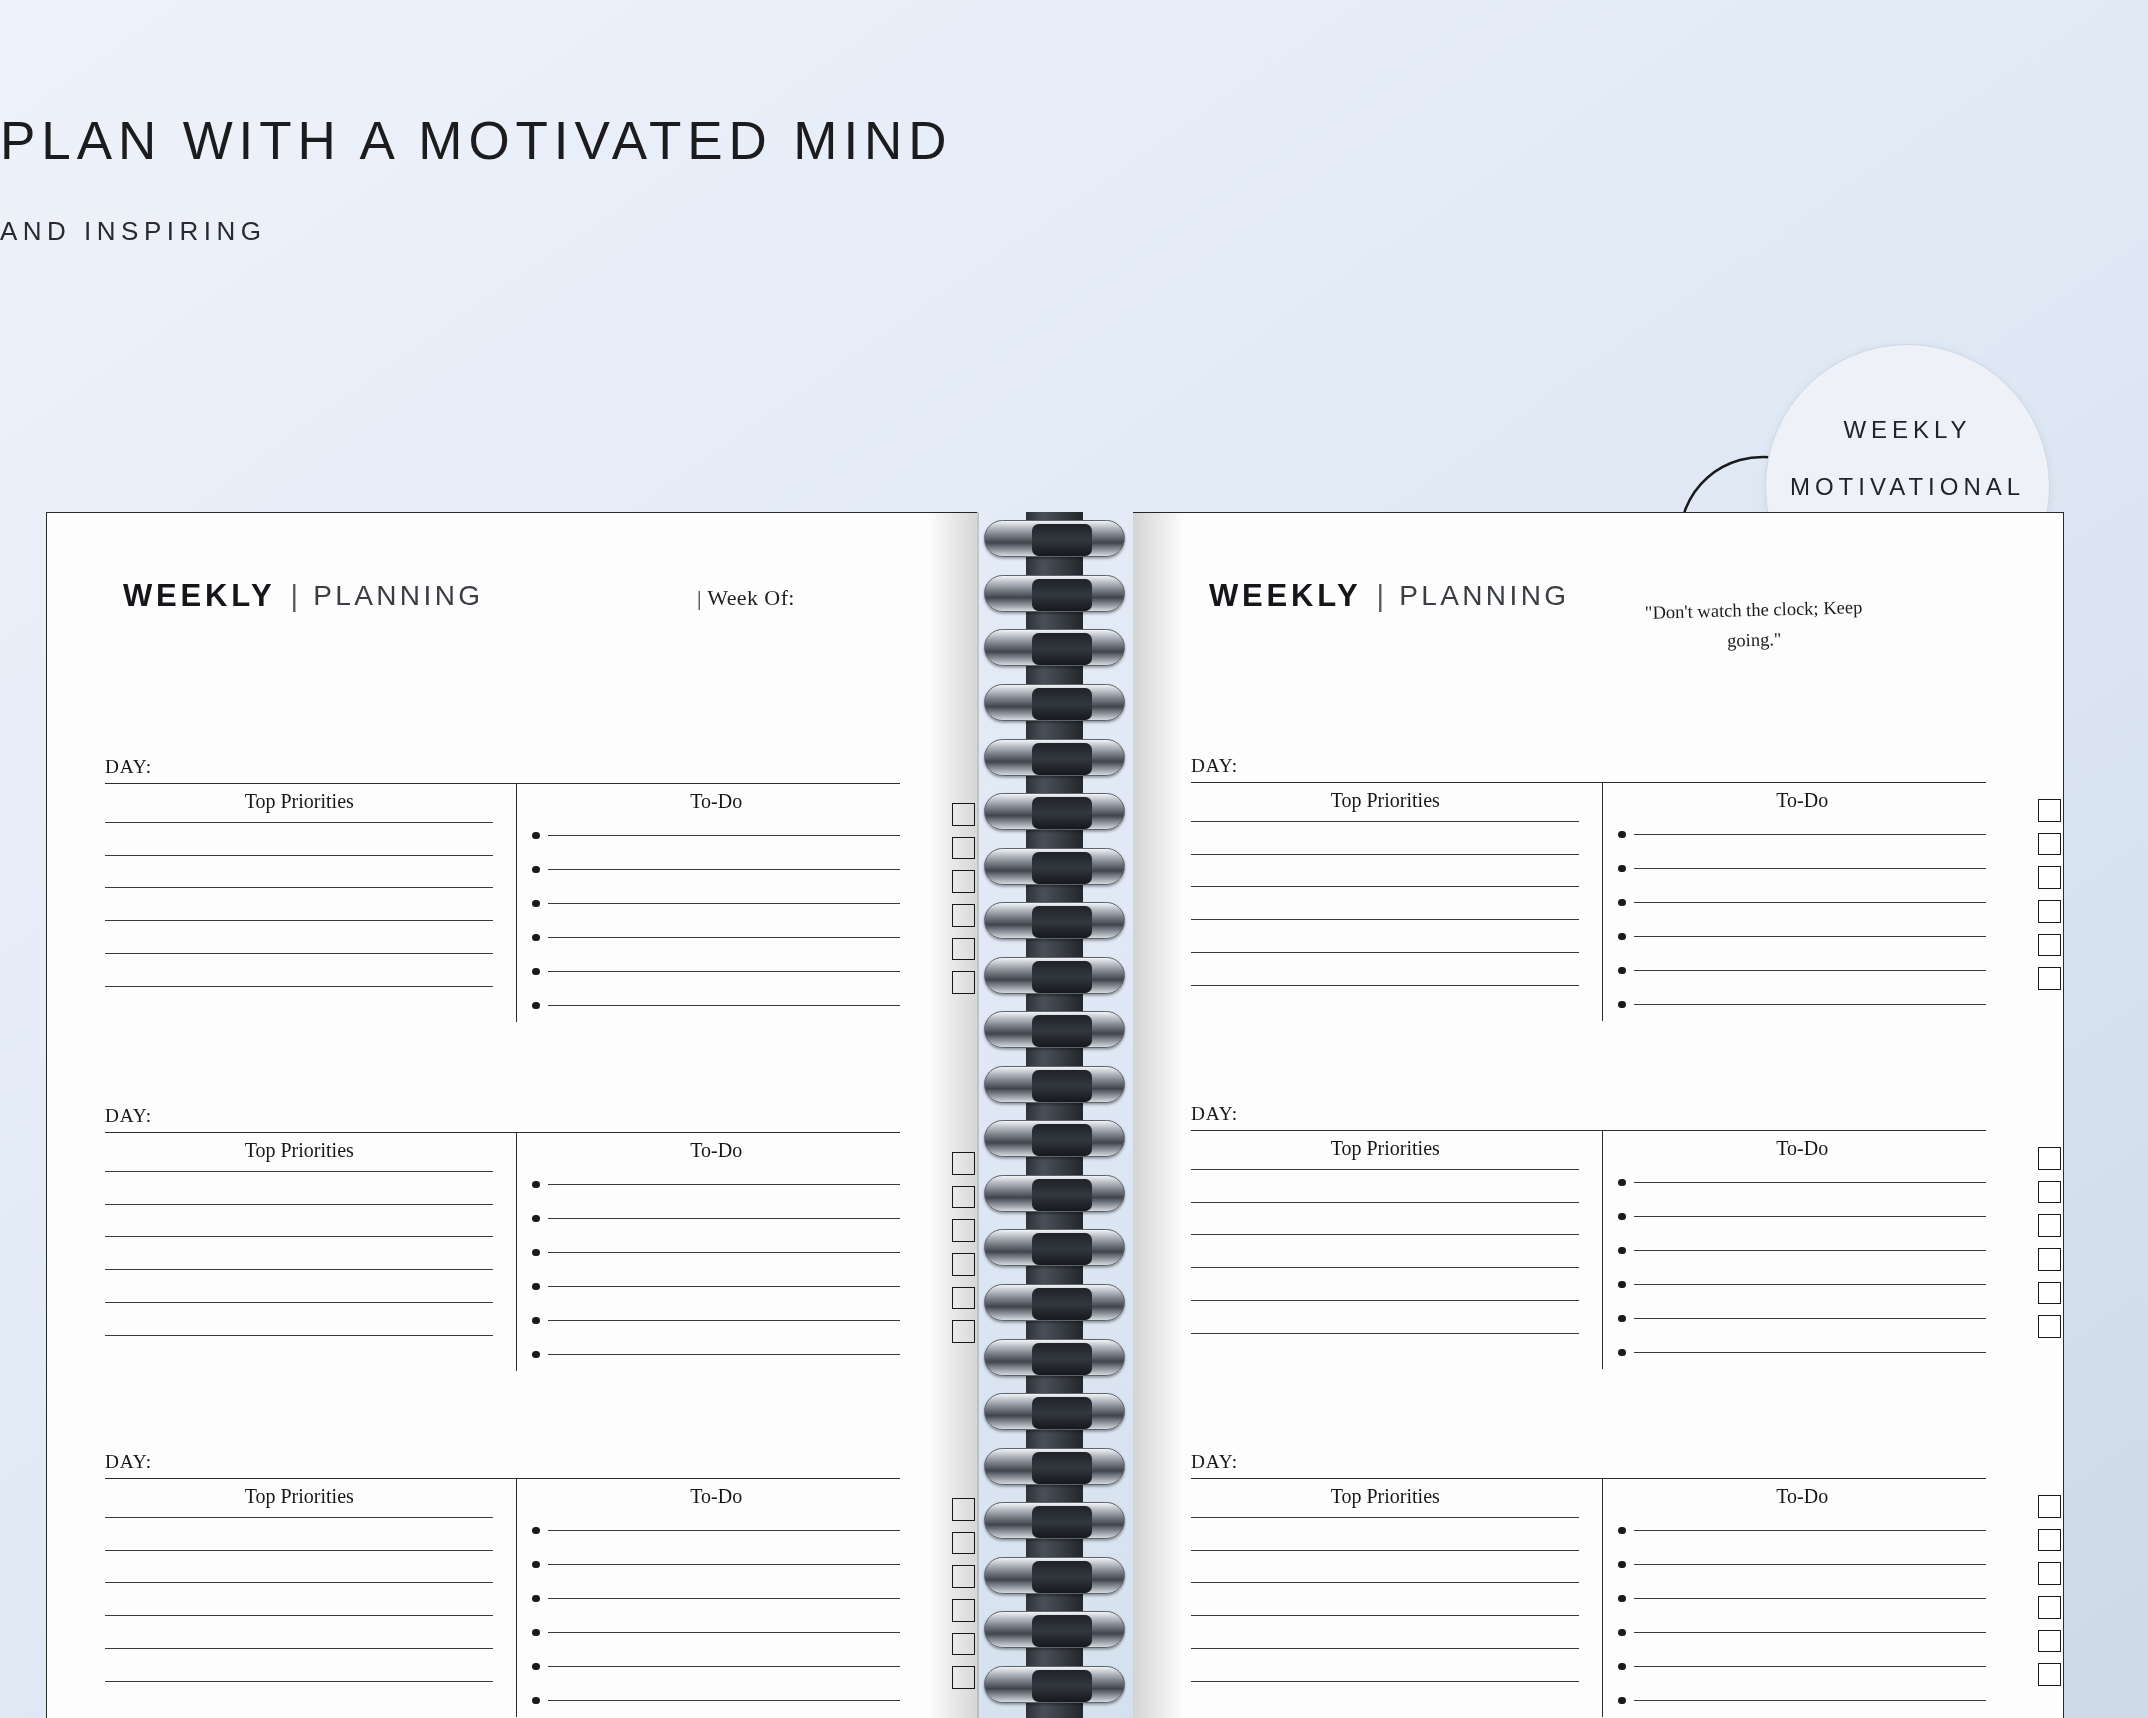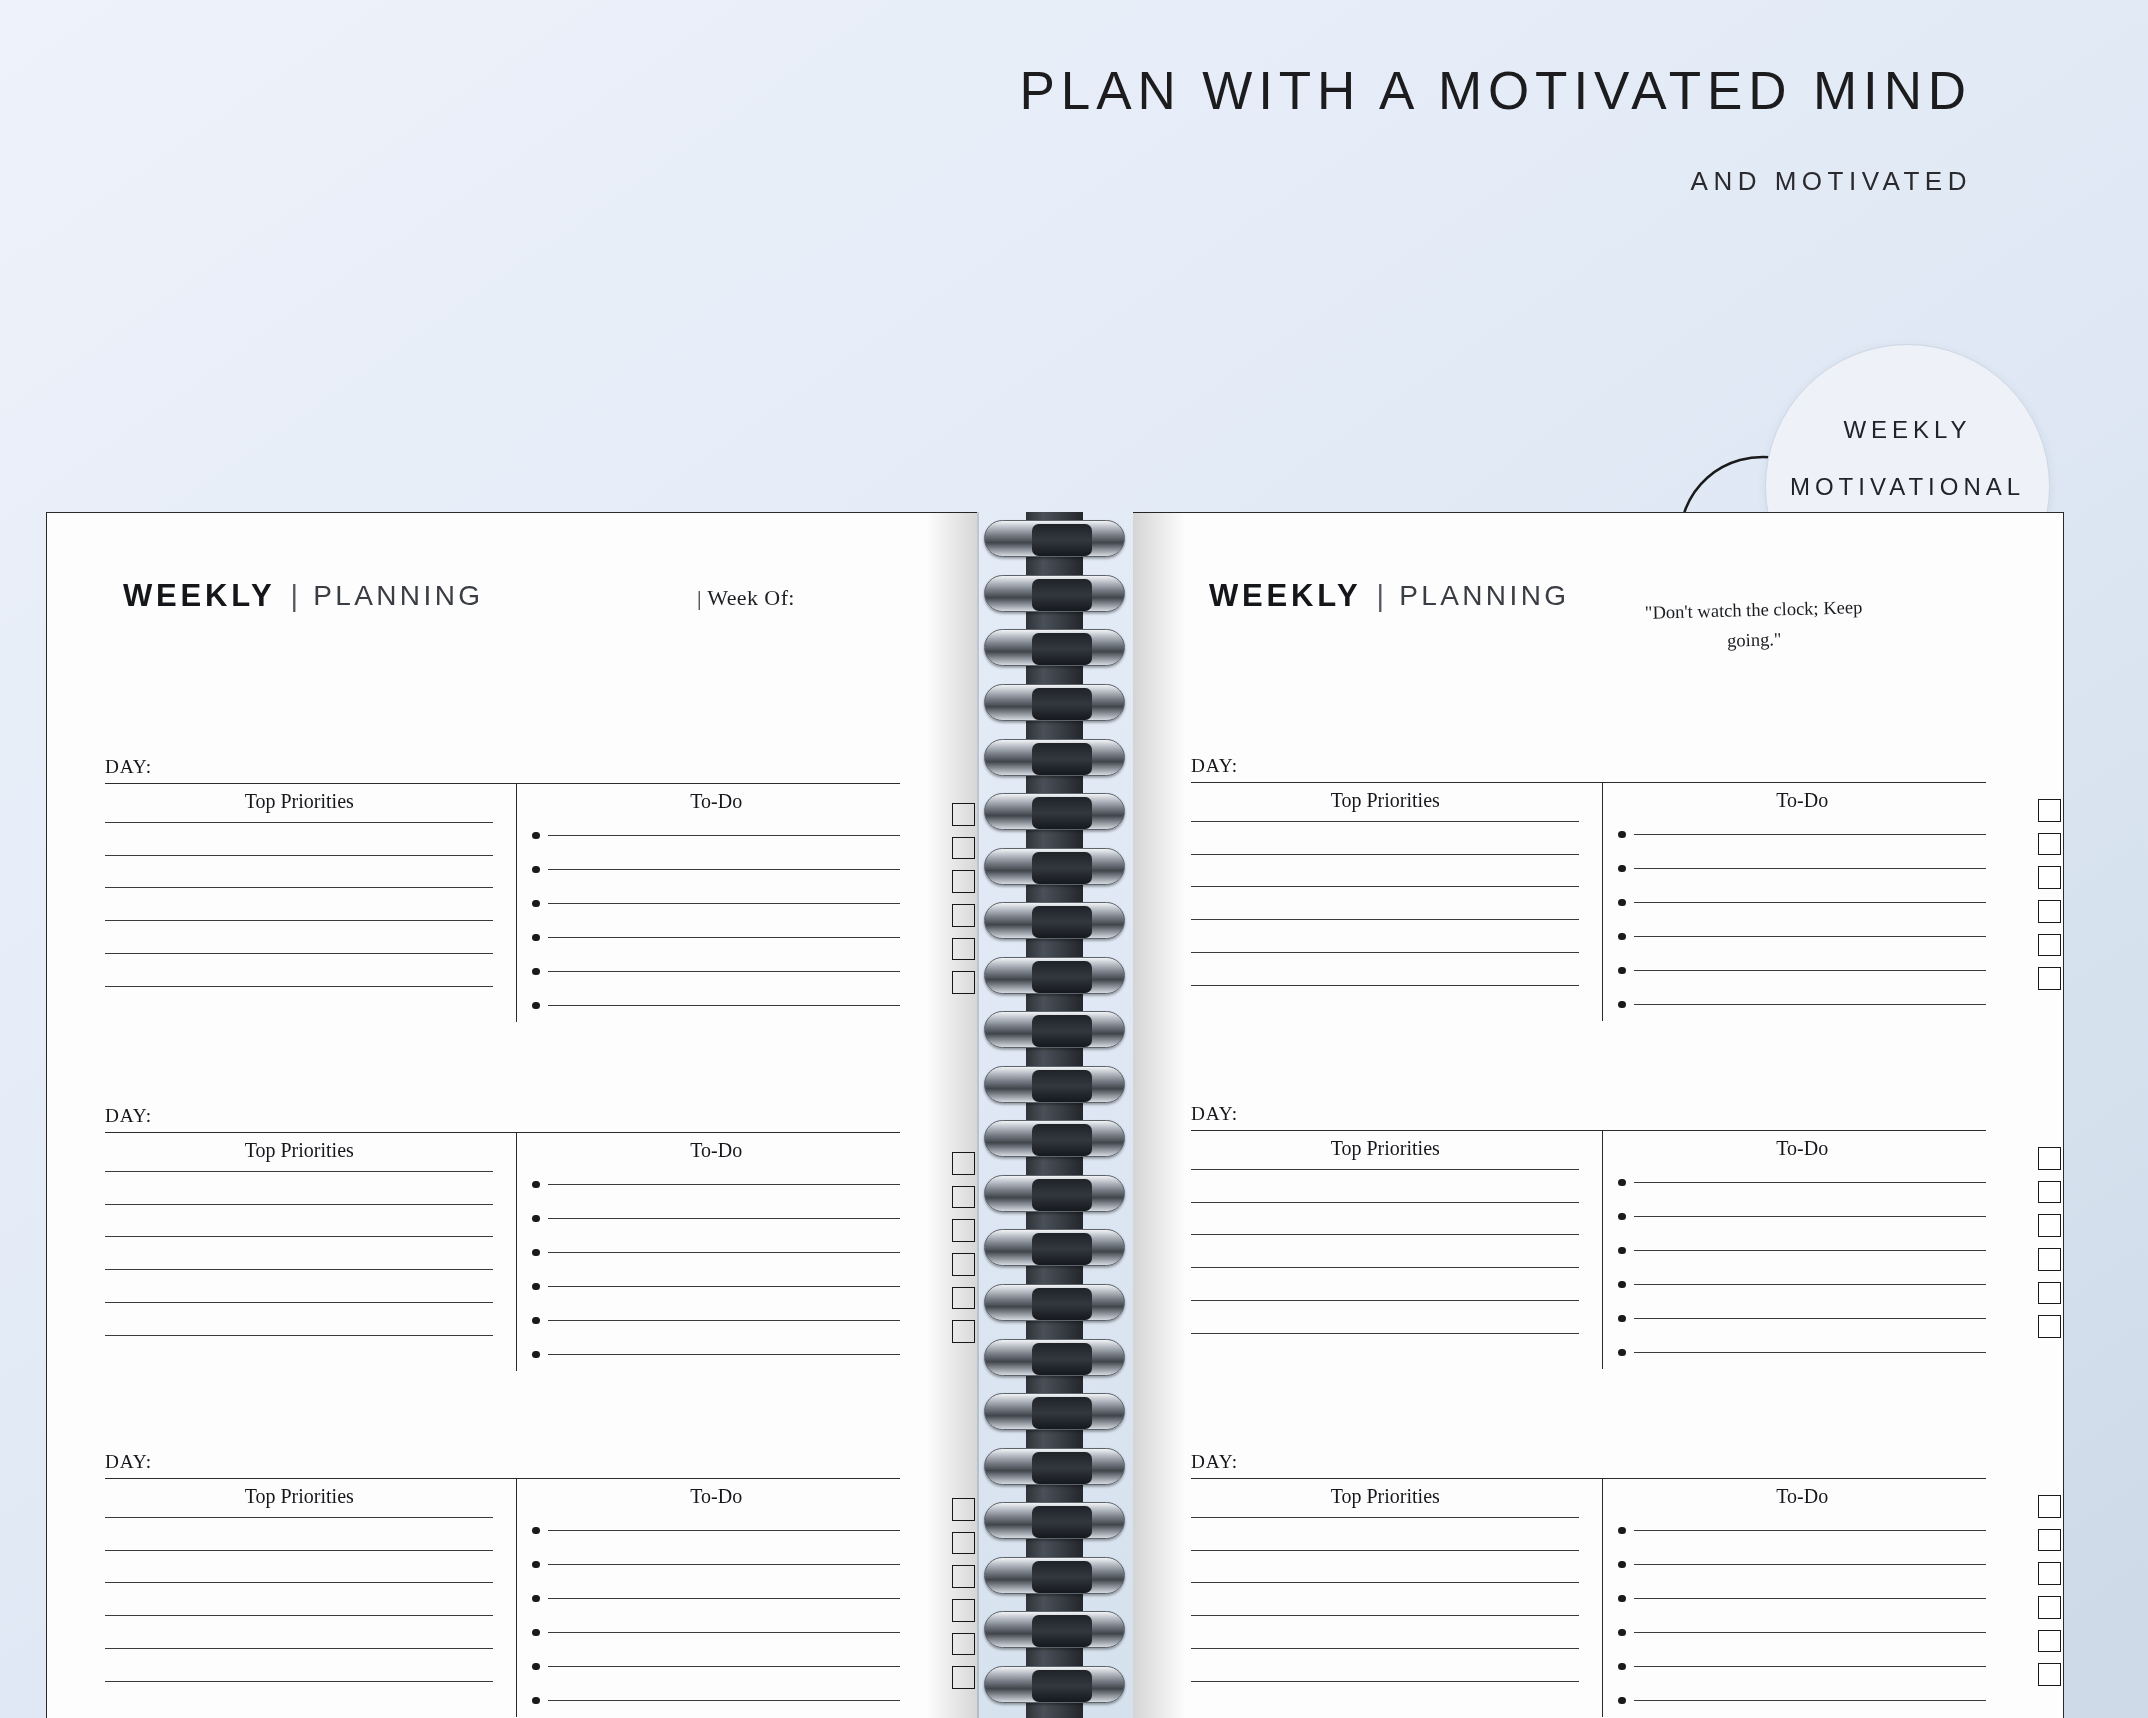--- a/index.html
+++ b/index.html
@@ -11,22 +11,22 @@
   }
   body {
     background: linear-gradient(145deg, #eef2fa 0%, #e6edf8 30%, #dfe8f4 55%, #d6e2ee 75%, #cdd9e6 100%);
     position: relative;
   }
 
   
   .header {
     position: absolute;
     top: 0; left: 0; width: 1972px;
-    text-align: right;
-    padding-top: 60px;
+    text-align: left;
+    padding-top: 110px;
   }
   .title {
     font-size: 53px;
     letter-spacing: 5.9px;
     color: #1c1c1e;
     font-weight: 400;
     white-space: nowrap;
   }
   .subtitle {
     margin-top: 40px;
@@ -208,21 +208,21 @@
     background: linear-gradient(270deg, rgba(0,0,0,0) 0%, rgba(0,0,0,0.16) 100%);
     pointer-events: none;
   }
 </style>
 </head>
 <body>
 
 <div class="header">
   <div class="title">PLAN WITH A MOTIVATED MIND</div>
   <div class="subtitle">
-    <div>AND MOTIVATED</div>
+    <div>AND INSPIRING</div>
   </div>
 </div>
 
 <svg class="badge-arrow" viewBox="0 0 170 170">
   <path d="M150 18 C 90 8, 28 52, 34 130" fill="none" stroke="#1a1a1a" stroke-width="3"></path>
   <path d="M34 146 L 22 116 L 48 120 Z" fill="#1a1a1a"></path>
 </svg>
 <div class="badge">
   <span>WEEKLY</span>
   <span>MOTIVATIONAL</span>

